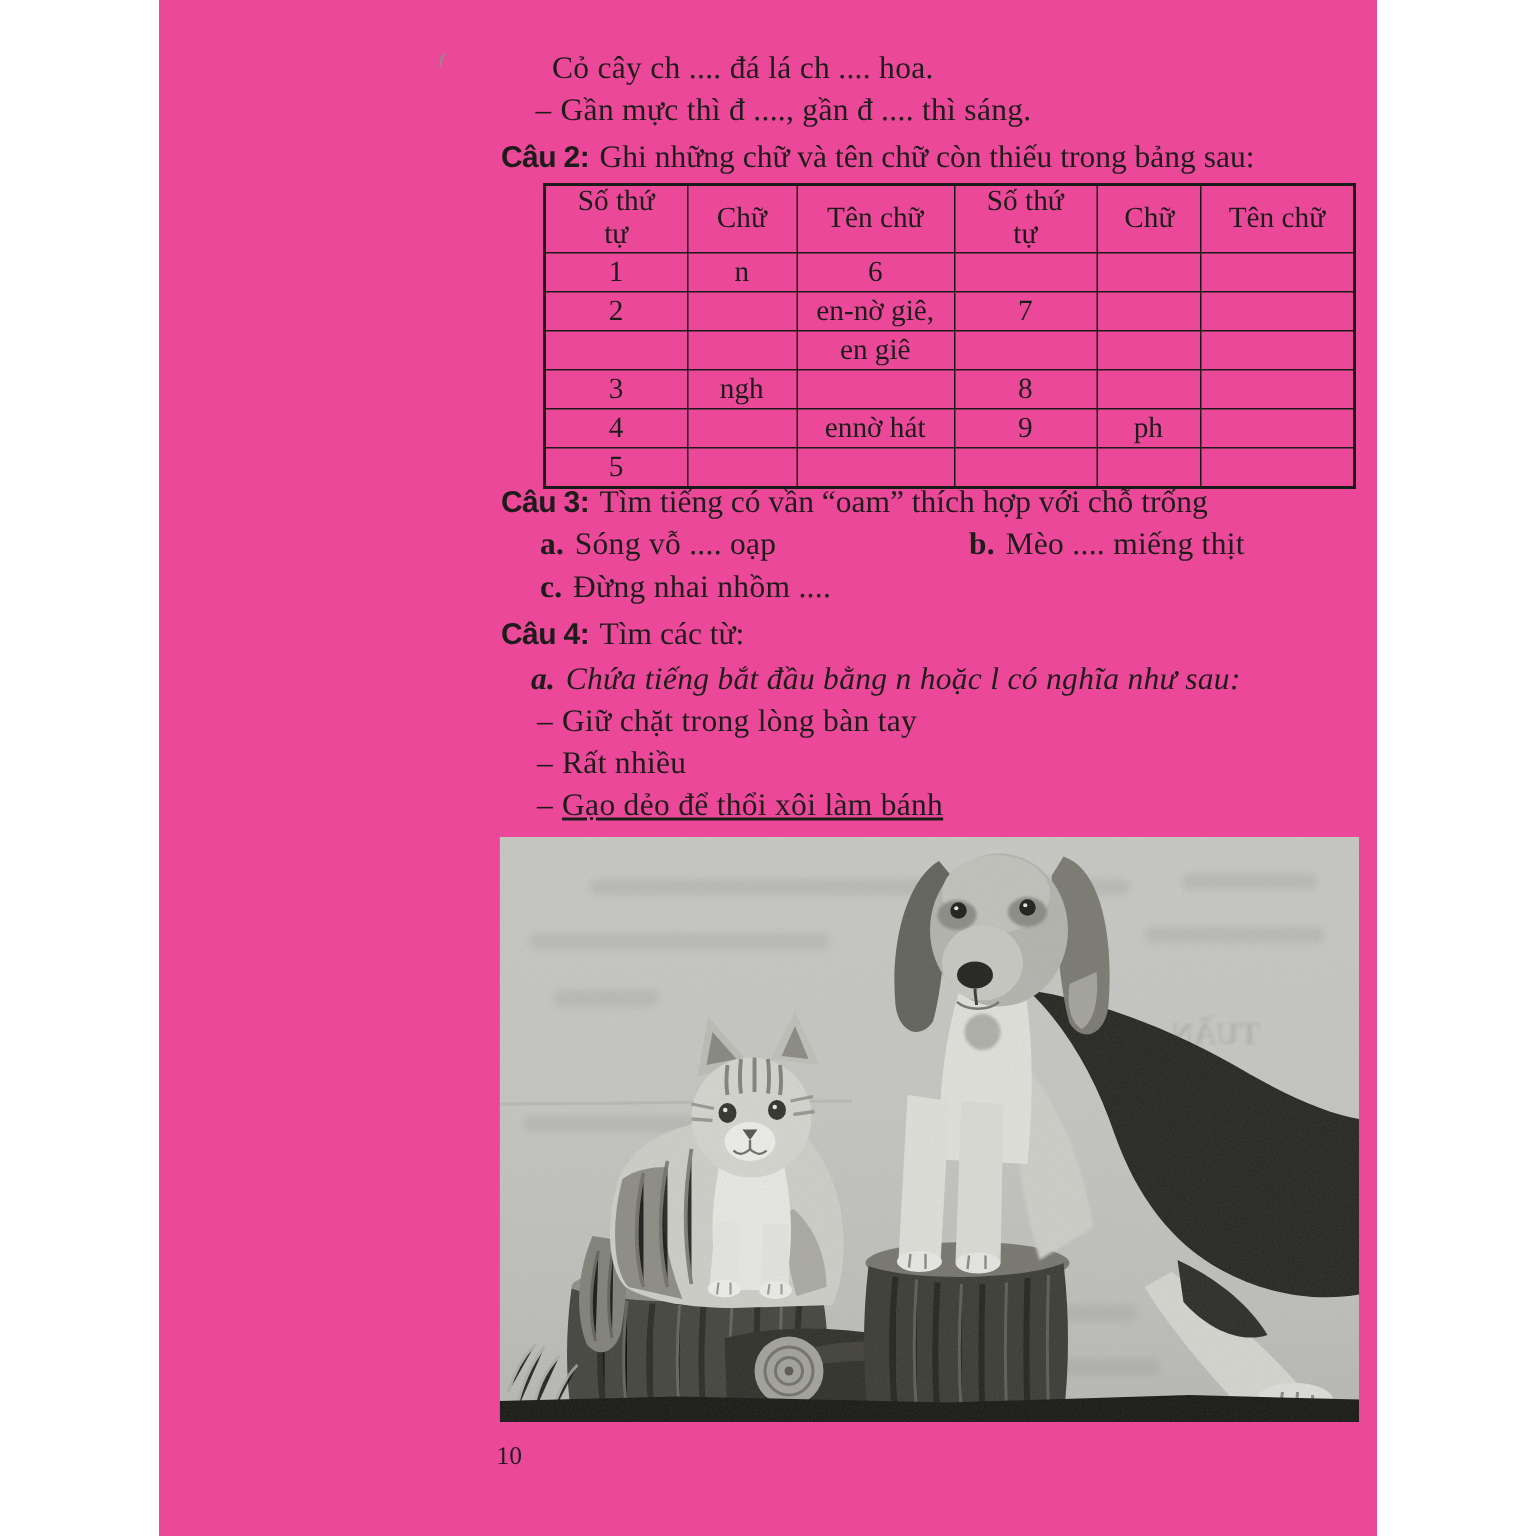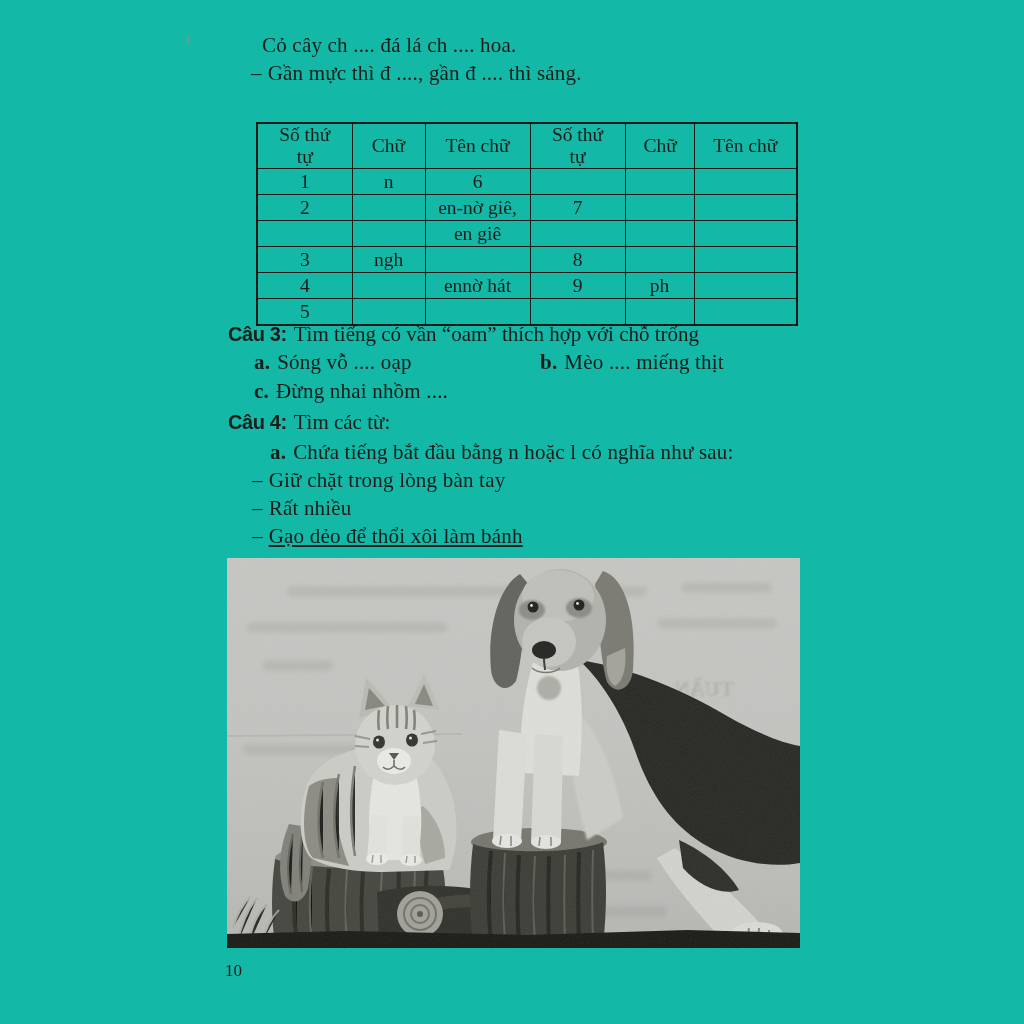--- a/index.html
+++ b/index.html
@@ -1,18 +1,18 @@
 <!DOCTYPE html>
 <html><head>
 <meta charset="utf-8">
 <style>
   html,body{margin:0;padding:0;background:#ffffff;}
   .page{
-    position:relative;width:1024px;height:1024px;margin:0 auto;
-    background:#14b8a6;overflow:hidden;
+    position:relative;width:812px;height:1024px;margin:0 auto;
+    background:#ec4899;overflow:hidden;
     font-family:"Liberation Serif","DejaVu Serif",serif;
     color:#1c1c1a;
   }
   .abs{position:absolute;}
   .body-line{font-size:21px;letter-spacing:.2px;white-space:nowrap;}
   .dash{display:inline-block;margin-right:6px;}
   .q-head{white-space:nowrap;font-size:21px;}
   .q-label{
     font-family:"Liberation Sans","DejaVu Sans",sans-serif;
     font-weight:700;font-size:20px;letter-spacing:-.4px;margin-right:7px;
@@ -41,20 +41,23 @@
 
   <div class="abs speck" style="left:187px;top:35px;"></div>
 
   <div class="abs body-line" style="left:262px;top:33px;">
     <span>Cỏ cây ch .... đá lá ch .... hoa.</span>
   </div>
   <div class="abs body-line" style="left:251px;top:61px;">
     <span class="dash">–</span><span>Gần mực thì đ ...., gần đ .... thì sáng.</span>
   </div>
 
+  <div class="abs q-head" style="left:228px;top:92px;">
+    <span class="q-label">Câu 2:</span><span>Ghi những chữ và tên chữ còn thiếu trong bảng sau:</span>
+  </div>
 
   <table class="chu abs" style="left:256px;top:122px;width:540px;">
     <colgroup>
       <col style="width:95px">
         <col style="width:73px">
         <col style="width:105px">
       <col style="width:95px">
         <col style="width:69px">
         <col style="width:103px">
     </colgroup>
@@ -127,21 +130,21 @@
   <div class="abs body-line" style="left:254px;top:379px;">
     <span class="item-letter">c.</span><span>Đừng nhai nhồm ....</span>
   </div>
   <div class="abs body-line" style="left:540px;top:350px;">
     <span class="item-letter">b.</span><span>Mèo .... miếng thịt</span>
   </div>
 
   <div class="abs q-head" style="left:228px;top:410px;">
     <span class="q-label">Câu 4:</span><span>Tìm các từ:</span>
   </div>
-  <div class="abs body-line" style="left:270px;top:440px;">
+  <div class="abs body-line" style="left:248px;top:440px;font-style:italic;">
     <span class="item-letter">a.</span><span>Chứa tiếng bắt đầu bằng n hoặc l có nghĩa như sau:</span>
   </div>
   <div class="abs body-line" style="left:252px;top:468px;">
     <span class="dash">–</span><span>Giữ chặt trong lòng bàn tay</span>
   </div>
   <div class="abs body-line" style="left:252px;top:496px;">
     <span class="dash">–</span><span>Rất nhiều</span>
   </div>
   <div class="abs body-line" style="left:252px;top:524px;text-decoration:underline;">
     <span class="dash">–</span><span>Gạo dẻo để thổi xôi làm bánh</span>

